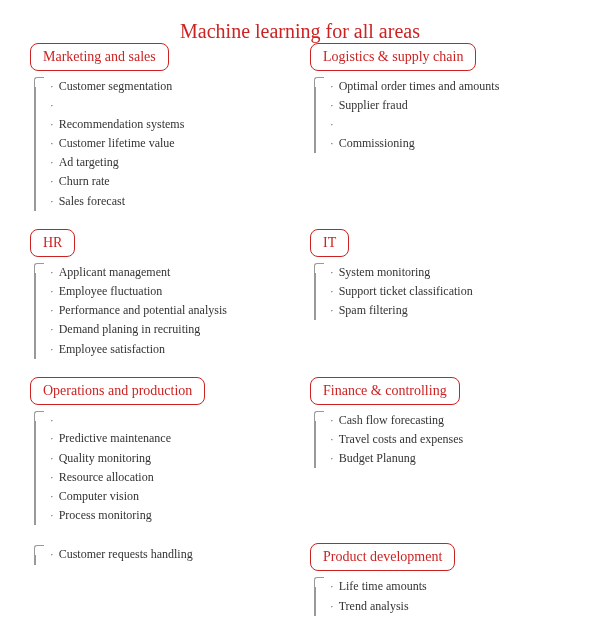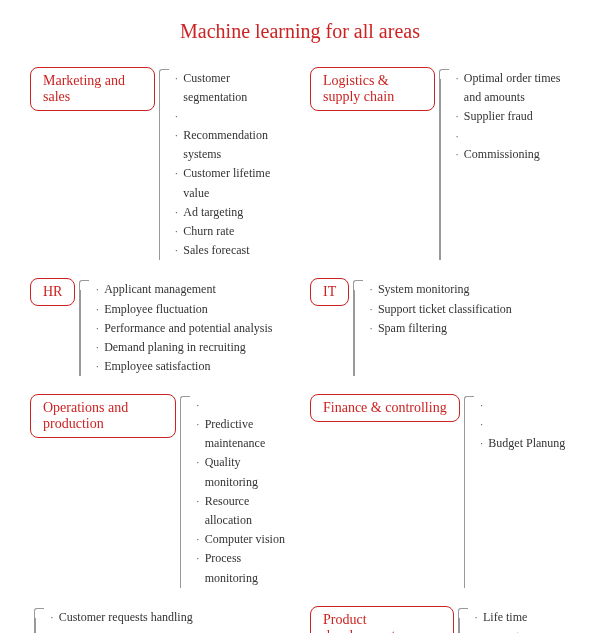--- a/index.html
+++ b/index.html
@@ -9,31 +9,30 @@
       width: 600px;
       min-height: 633px;
       padding: 20px 30px 30px;
       color: #222;
     }
     .page-title {
       text-align: center;
       font-size: 20px;
       font-weight: normal;
       color: #cc2222;
-      margin-bottom: 24px;
       font-style: normal;
     }
     .grid {
       display: grid;
       grid-template-columns: 1fr 1fr;
       gap: 18px 20px;
     }
     .card {
       display: flex;
-      flex-direction: row;
+      flex-direction: column;
     }
     .card-header {
       border: 1.5px solid #cc2222;
       border-radius: 8px;
       padding: 5px 12px;
       display: inline-block;
       align-self: flex-start;
       font-size: 14px;
       color: #cc2222;
       margin-bottom: 4px;
@@ -247,23 +246,25 @@
     <div class="card">
       <div class="card-header">Finance &amp; controlling</div>
       <div class="bracket-container">
         <div class="bracket-with-hook">
           <div class="hook-top"></div>
           <div class="hook-line"></div>
         </div>
         <ul class="items-list">
           <li>
             <span class="bullet">·</span>
-          </li>
-          <li>
-            <span class="bullet">·</span>
+            <span>Cash flow forecasting</span>
+          </li>
+          <li>
+            <span class="bullet">·</span>
+            <span>Travel costs and expenses</span>
           </li>
           <li>
             <span class="bullet">·</span>
             <span>Budget Planung</span>
           </li>
         </ul>
       </div>
     </div>
     <div class="card">
       <div class="bracket-container">

